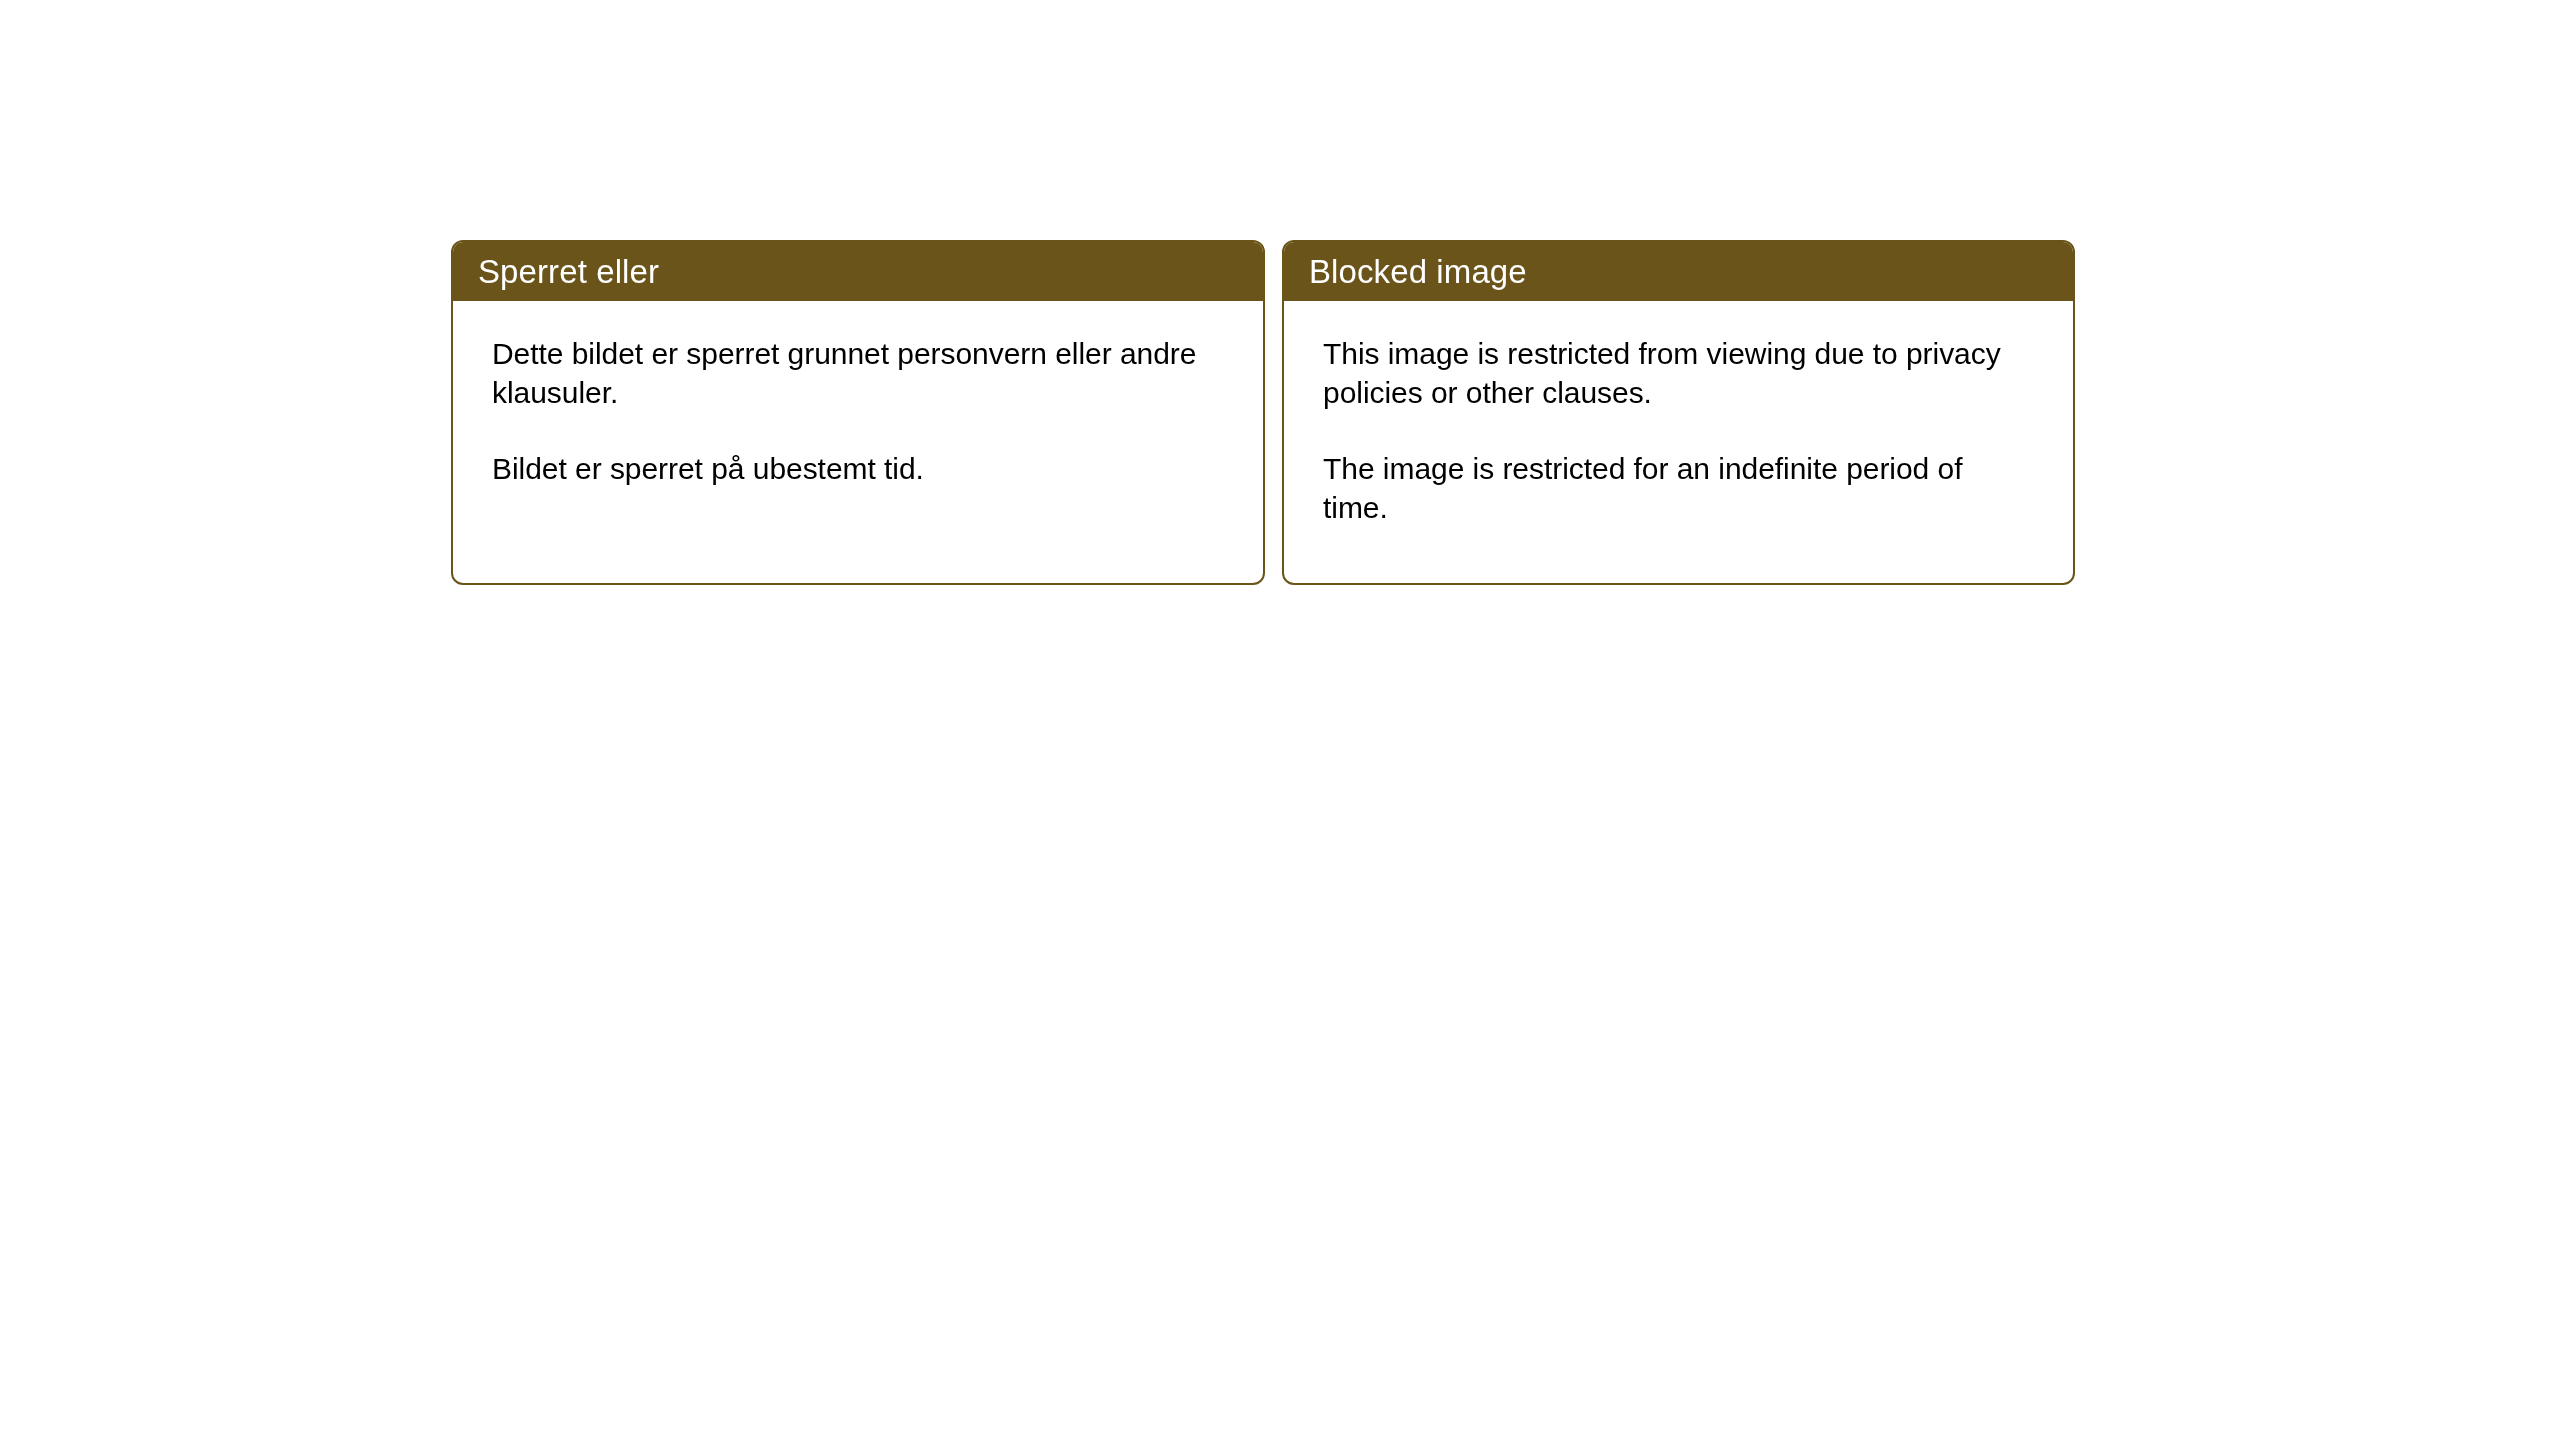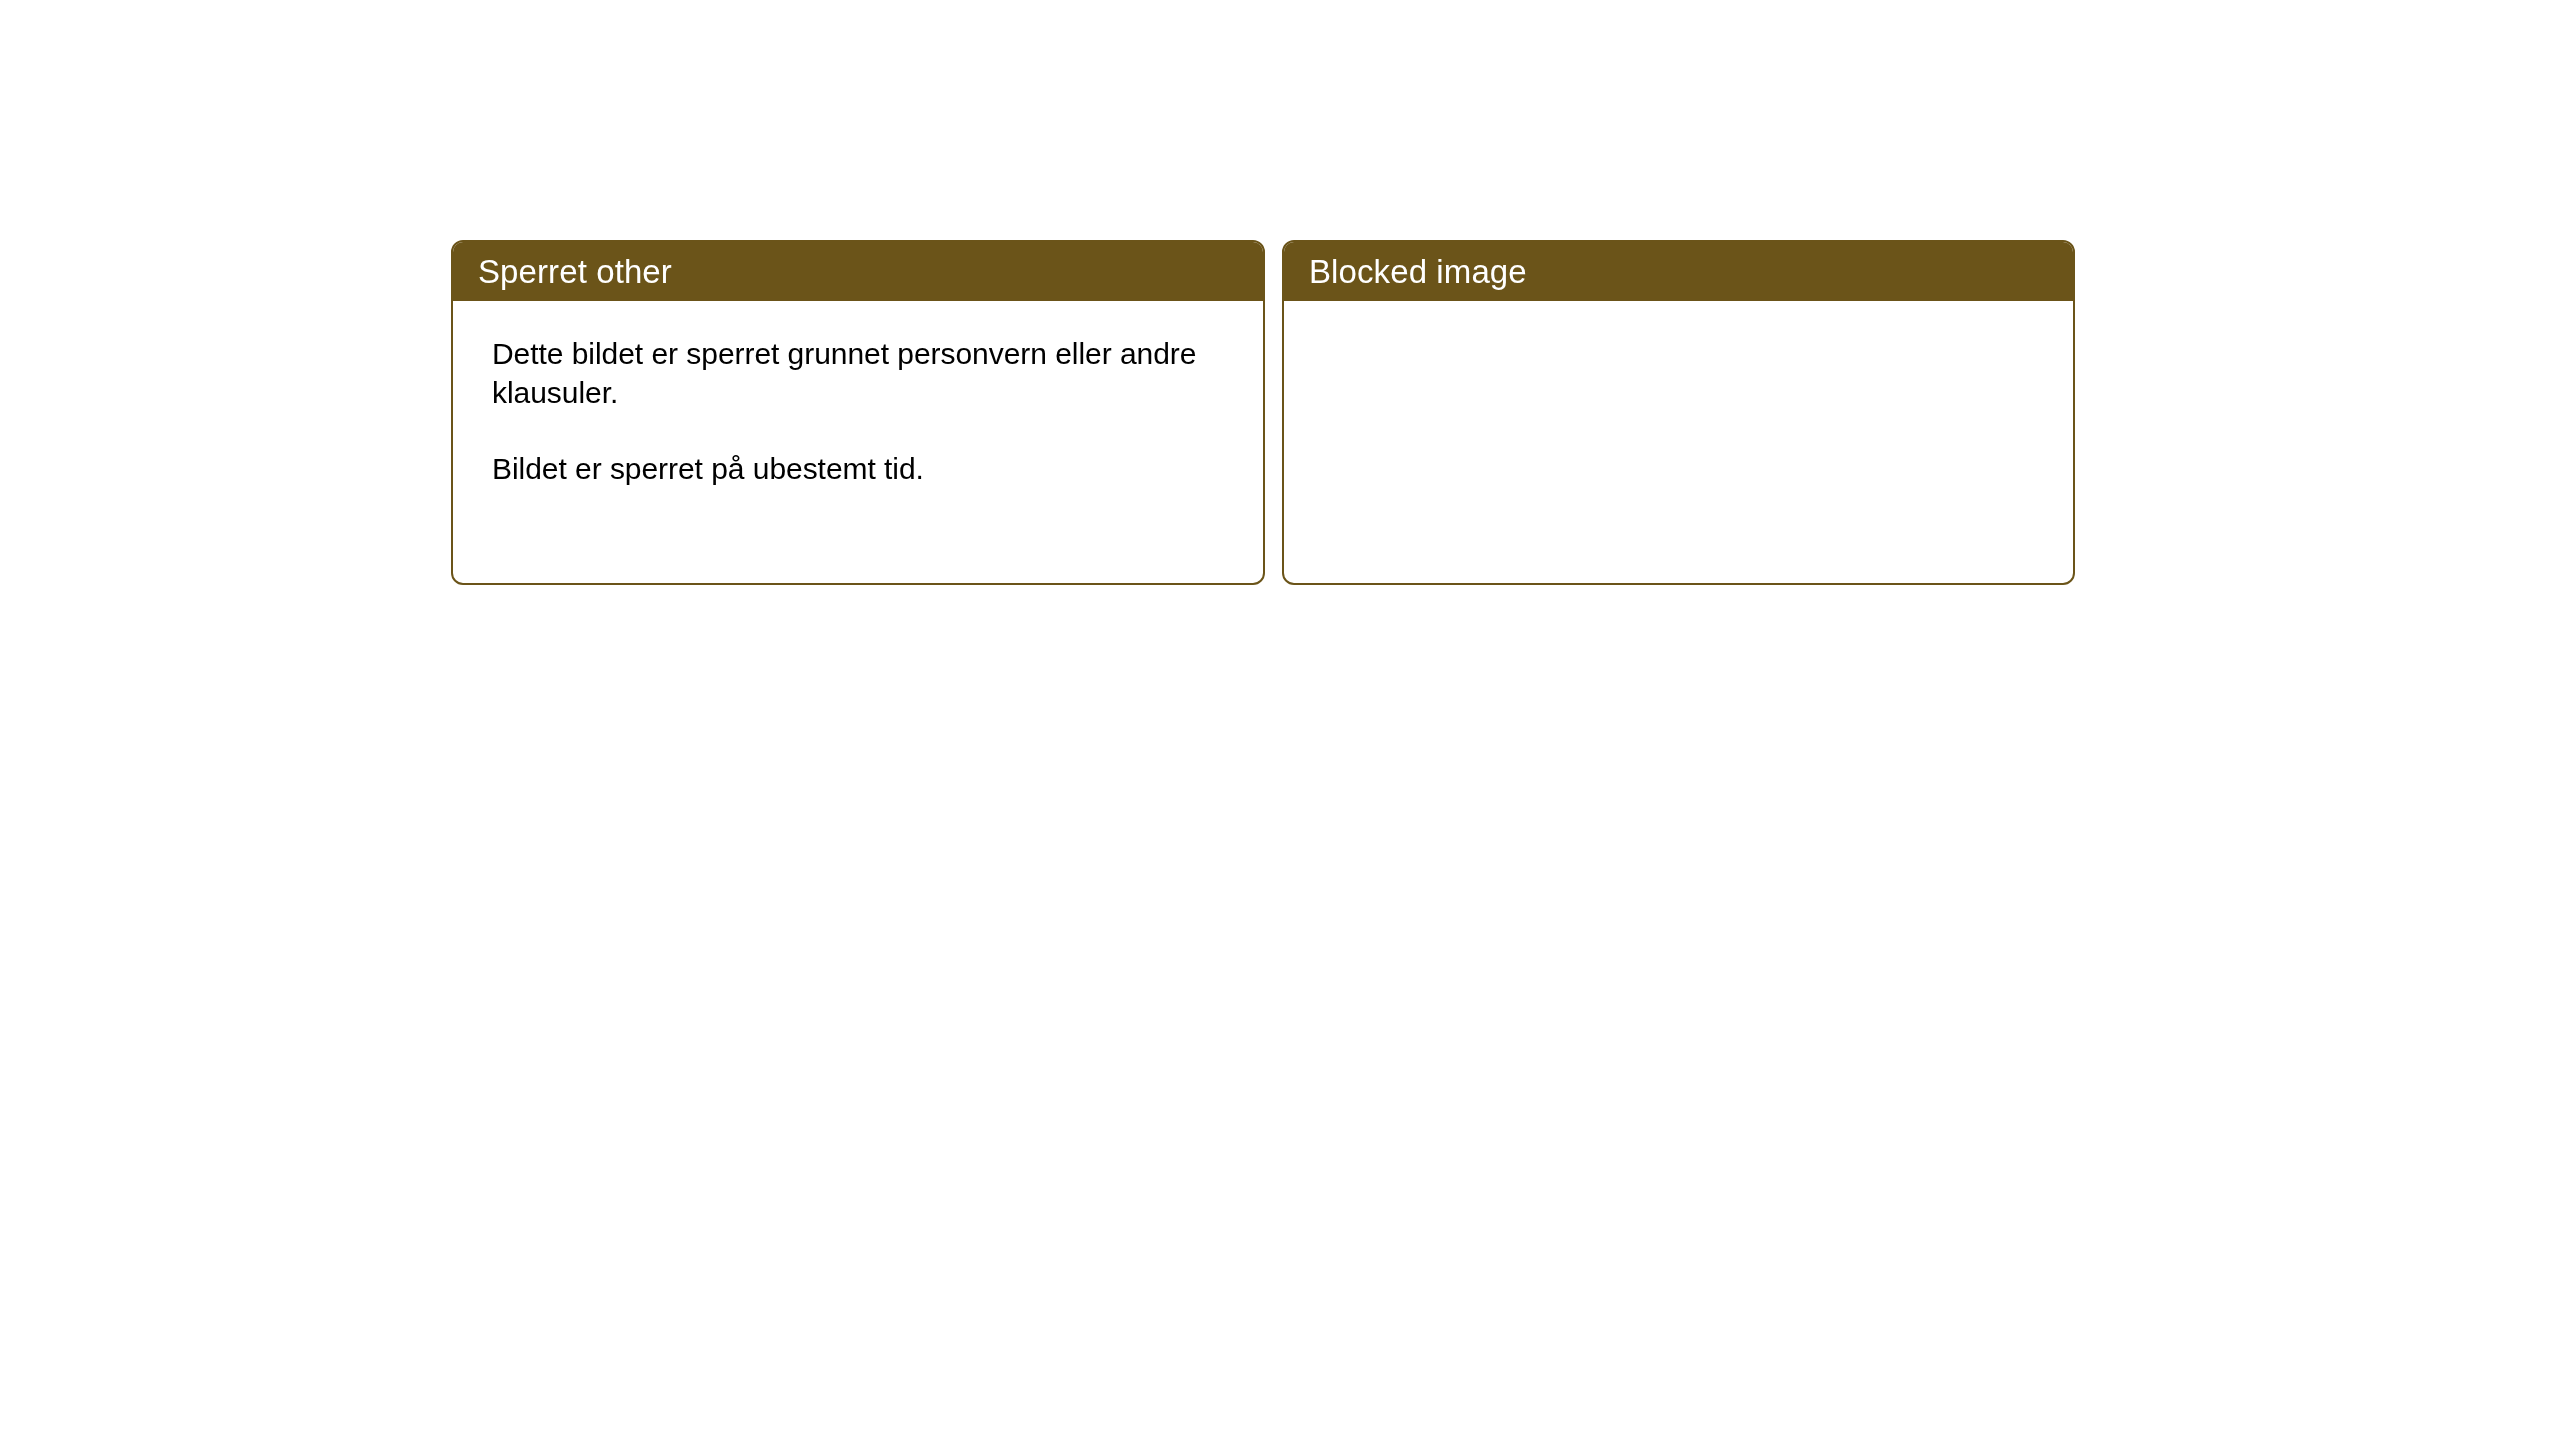--- a/index.html
+++ b/index.html
@@ -86,32 +86,36 @@
   }
 </style>
 </head>
 <body>
 
 <div class="stage">
 
   <section class="notice-card left">
 
     <div class="card-header">
-      <h2 class="card-title">Sperret other</h2>
+      <h2 class="card-title">Sperret eller</h2>
     </div>
 
     <div class="card-body">
       <p class="card-paragraph">Dette bildet er sperret grunnet personvern eller andre klausuler.</p>
       <p class="card-paragraph">Bildet er sperret på ubestemt tid.</p>
     </div>
 
   </section>
 
   <section class="notice-card right">
 
     <div class="card-header">
       <h2 class="card-title">Blocked image</h2>
     </div>
 
+    <div class="card-body">
+      <p class="card-paragraph">This image is restricted from viewing due to privacy policies or other clauses.</p>
+      <p class="card-paragraph">The image is restricted for an indefinite period of time.</p>
+    </div>
 
   </section>
 
 </div>
 
 </body></html>

